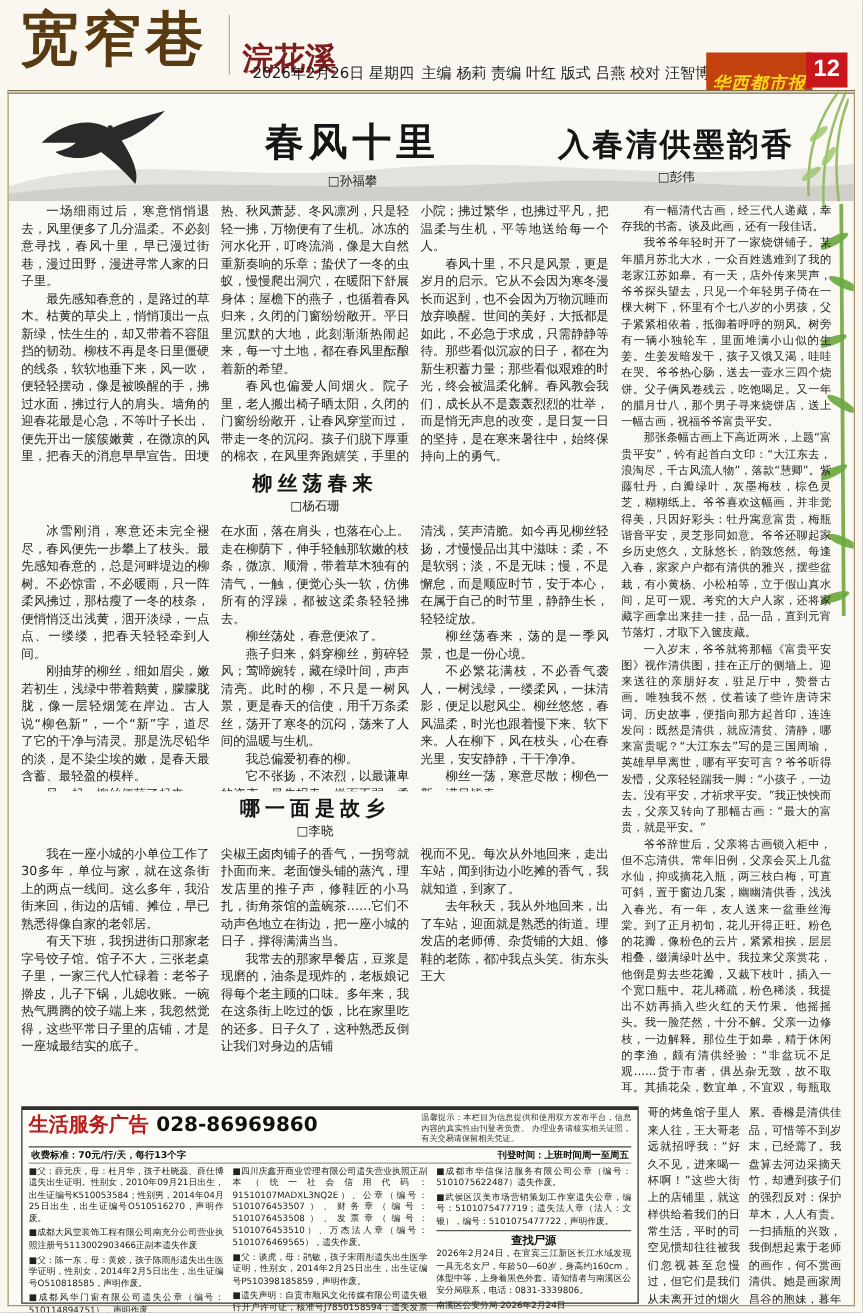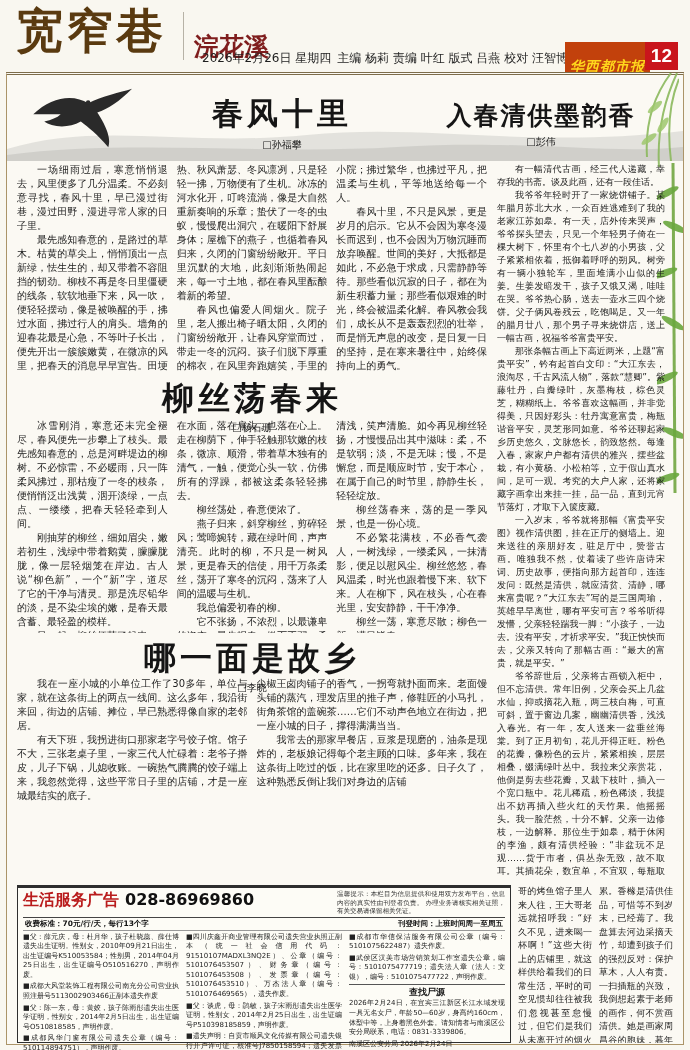--- a/index.html
+++ b/index.html
@@ -28,21 +28,21 @@
   .byline{font-size:10px;color:#222;margin-top:3px;}
   
   .main-row{position:absolute;left:10px;right:10px;top:88px;height:716px;display:flex;gap:10px;}
   .lmain{width:470px;display:flex;flex-direction:column;}
   .row3{display:flex;gap:9px;overflow:hidden;}
   .a1{height:210px;} .a2{height:214px;} .a3{height:200px;}
   .col{flex:1;overflow:hidden;text-align:justify;}
   .col p,.rcol p{margin:0;text-indent:2em;font-size:10px;line-height:14px;color:#1d1d1d;}
   .cont p:first-child{text-indent:0;}
   .tblock{text-align:center;height:46px;padding-top:4px;box-sizing:border-box;}
-  .tblock .htitle{font-size:32px;}
+  .tblock .htitle{font-size:16px;}
   .tblock .byline{margin-top:0;}
   .t3b{height:44px;}
   .rcol{width:168px;overflow:hidden;text-align:justify;}
   .rcol p{font-size:9px;line-height:13px;}
   
   .bottom-row{position:absolute;left:10px;right:10px;top:810px;height:158px;display:flex;gap:7px;}
   .adbox{width:494px;box-sizing:border-box;border:1px solid #2e2e2e;border-top:3px solid #2e2e2e;background:#fdfcf6;padding:2px 5px;}
   .adtop{display:flex;align-items:flex-start;border-bottom:1px solid #444;padding-bottom:1px;}
   .adtitle{font-size:16px;font-weight:bold;color:#b91c1c;white-space:nowrap;}
   .adphone{font-size:16px;font-weight:bold;margin-left:6px;color:#111;white-space:nowrap;}
@@ -167,20 +167,24 @@
 
         <div class="row3 a3">
           <div class="col">
               <p>我在一座小城的小单位工作了30多年，单位与家，就在这条街上的两点一线间。这么多年，我沿街来回，街边的店铺、摊位，早已熟悉得像自家的老邻居。</p>
               <p>有天下班，我拐进街口那家老字号饺子馆。馆子不大，三张老桌子里，一家三代人忙碌着：老爷子擀皮，儿子下锅，儿媳收账。一碗热气腾腾的饺子端上来，我忽然觉得，这些平常日子里的店铺，才是一座城最结实的底子。</p>
             </div>
           <div class="col cont">
               <p>尖椒王卤肉铺子的香气，一拐弯就扑面而来。老面馒头铺的蒸汽，理发店里的推子声，修鞋匠的小马扎，街角茶馆的盖碗茶……它们不动声色地立在街边，把一座小城的日子，撑得满满当当。</p>
               <p>我常去的那家早餐店，豆浆是现磨的，油条是现炸的，老板娘记得每个老主顾的口味。多年来，我在这条街上吃过的饭，比在家里吃的还多。日子久了，这种熟悉反倒让我们对身边的店铺</p>
             </div>
+          <div class="col cont">
+              <p>视而不见。每次从外地回来，走出车站，闻到街边小吃摊的香气，我就知道，到家了。</p>
+              <p>去年秋天，我从外地回来，出了车站，迎面就是熟悉的街道。理发店的老师傅、杂货铺的大姐、修鞋的老陈，都冲我点头笑。街东头王大</p>
+            </div>
         </div>
       </div>
 
       <div class="rcol">
           <p>有一幅清代古画，经三代人递藏，幸存我的书斋。谈及此画，还有一段佳话。</p>
           <p>我爷爷年轻时开了一家烧饼铺子。某年腊月苏北大水，一众百姓逃难到了我的老家江苏如皋。有一天，店外传来哭声，爷爷探头望去，只见一个年轻男子倚在一棵大树下，怀里有个七八岁的小男孩，父子紧紧相依着，抵御着呼呼的朔风。树旁有一辆小独轮车，里面堆满小山似的生姜。生姜发暗发干，孩子又饿又渴，哇哇在哭。爷爷热心肠，送去一壶水三四个烧饼。父子俩风卷残云，吃饱喝足。又一年的腊月廿八，那个男子寻来烧饼店，送上一幅古画，祝福爷爷富贵平安。</p>
           <p>那张条幅古画上下高近两米，上题“富贵平安”，钤有起首白文印：“大江东去，浪淘尽，千古风流人物”，落款“慧卿”。紫藤牡丹，白瓣绿叶，灰墨梅枝，棕色灵芝，糊糊纸上。爷爷喜欢这幅画，并非觉得美，只因好彩头：牡丹寓意富贵，梅瓶谐音平安，灵芝形同如意。爷爷还聊起家乡历史悠久，文脉悠长，韵致悠然。每逢入春，家家户户都有清供的雅兴，摆些盆栽，有小黄杨、小松柏等，立于假山真水间，足可一观。考究的大户人家，还将家藏字画拿出来挂一挂，品一品，直到元宵节落灯，才取下入箧庋藏。</p>
           <p>一入岁末，爷爷就将那幅《富贵平安图》视作清供图，挂在正厅的侧墙上。迎来送往的亲朋好友，驻足厅中，赞誉古画。唯独我不然，仗着读了些许唐诗宋词、历史故事，便指向那方起首印，连连发问：既然是清供，就应清贫、清静，哪来富贵呢？“大江东去”写的是三国周瑜，英雄早早离世，哪有平安可言？爷爷听得发懵，父亲轻轻踹我一脚：“小孩子，一边去。没有平安，才祈求平安。”我正怏怏而去，父亲又转向了那幅古画：“最大的富贵，就是平安。”</p>
           <p>爷爷辞世后，父亲将古画锁入柜中，但不忘清供。常年旧例，父亲会买上几盆水仙，抑或摘花入瓶，两三枝白梅，可直可斜，置于窗边几案，幽幽清供香，浅浅入春光。有一年，友人送来一盆垂丝海棠。到了正月初旬，花儿开得正旺。粉色的花瓣，像粉色的云片，紧紧相挨，层层相叠，缀满绿叶丛中。我拉来父亲赏花，他倒是剪去些花瓣，又裁下枝叶，插入一个宽口瓶中。花儿稀疏，粉色稀淡，我提出不妨再插入些火红的天竹果。他摇摇头。我一脸茫然，十分不解。父亲一边修枝，一边解释。那位生于如皋，精于休闲的李渔，颇有清供经验：“非盆玩不足观……货于市者，俱丛杂无致，故不取耳。其插花朵，数宜单，不宜双，每瓶取一种，不取二色，瓶口取阔大，舒展不拘。”我不太通古文。父亲的一位同学正来拜年。他说，花瓣不宜太挤，花色不宜争艳，瓶栽就像一幅中国画，应有留白，给人品读与想象的余地。我端详瓶栽，莞尔一笑。</p>
         </div>

